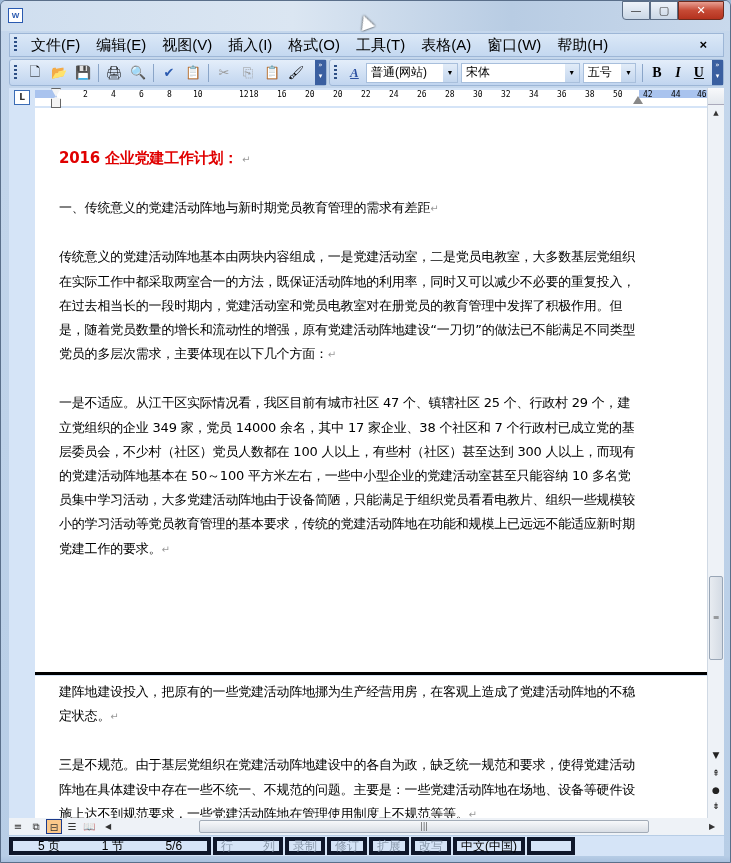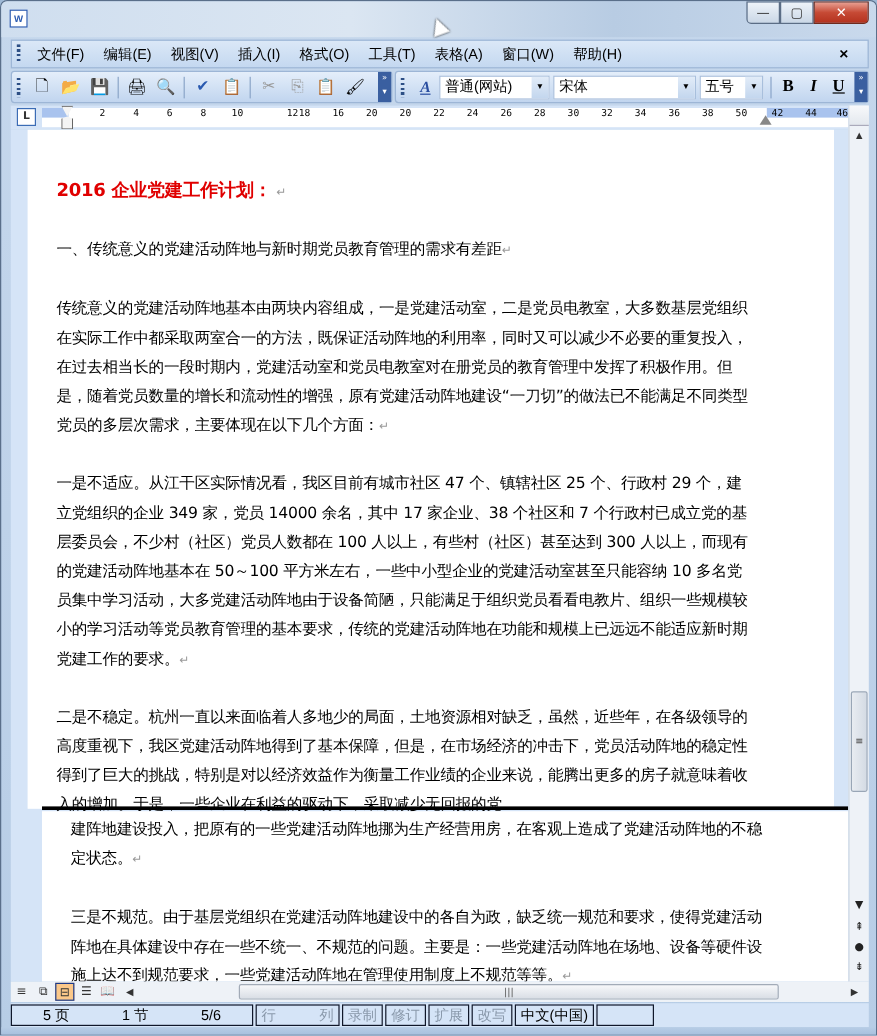--- a/index.html
+++ b/index.html
@@ -8,21 +8,21 @@
 .window{position:absolute;left:0;top:0;width:731px;height:863px;background:linear-gradient(#c5d7ec,#b7cde6);border:1px solid #5a6f8a;border-radius:6px 6px 0 0;overflow:hidden}
 .titlebar{position:absolute;left:0;top:0;width:729px;height:30px;background:linear-gradient(90deg,#cfdeef 0%,#dbe6f2 40%,#b8cce3 70%,#c9d9ec 100%)}
 .title-icon{position:absolute;left:7px;top:7px;width:15px;height:15px;background:#fff;border:1px solid #2a5ab0;font:bold 8px "Liberation Sans",sans-serif;color:#2a5ab0;text-align:center;line-height:13px}
 .title-text{position:absolute;left:28px;top:6px;font-family:"Liberation Sans",sans-serif;font-size:14px;color:#000}
 .win-btns{position:absolute;right:6px;top:0;display:flex}
 .wbtn{width:28px;height:19px;border:1px solid #5b6d85;background:linear-gradient(#eef3f9,#cad7e6);display:flex;align-items:center;justify-content:center;font-size:11px;color:#333}
 .wbtn.min{border-radius:0 0 0 4px}
 .wbtn.close{width:46px;background:linear-gradient(#e8a093,#c64a35 50%,#b4321e);color:#fff;font-weight:bold;border-radius:0 0 4px 0;border-color:#6e2a1d}
 .menubar{position:absolute;left:8px;top:32px;width:715px;height:24px;background:linear-gradient(#dbe8f7,#c4d8f0);border:1px solid #9db6d6;display:flex;align-items:center}
 .grip{width:3px;height:16px;margin:0 6px 0 4px;background:repeating-linear-gradient(#2d4f85 0 2px,transparent 2px 4px)}
-.menu-item{padding:0 8px;font-size:12px;font-family:"Liberation Sans",sans-serif;color:#000;line-height:22px}
+.menu-item{padding:0 8px;font-size:15px;font-family:"Liberation Sans",sans-serif;color:#000;line-height:22px}
 .menu-close{margin-left:auto;margin-right:8px;font-weight:bold;font-size:13px}
 .toolbar-row{position:absolute;left:8px;top:58px;width:715px;height:27px}
 .tb{position:absolute;top:0;height:27px;background:linear-gradient(#e4eefa,#c1d5ef);border:1px solid #9db6d6;border-radius:3px;display:flex;align-items:center}
 .tb1{left:0;width:318px}
 .tb2{left:320px;width:395px}
 .ticon{width:20px;height:20px;margin:0 2px;display:flex;align-items:center;justify-content:center;font-size:13px}
 .tsep{width:1px;height:18px;background:#8aa5c8;margin:0 3px}
 .chevron{position:absolute;right:0;top:0;width:11px;height:25px;background:#3a5fa0;color:#fff;font-size:7px;text-align:center;line-height:11px}
 .combo{height:20px;background:#fff;border:1px solid #a8bfdc;display:flex;align-items:center;font-size:12px;font-family:"Liberation Sans",sans-serif;position:relative;margin-right:3px}
 .combo .val{padding-left:4px;flex:1;white-space:nowrap;overflow:hidden}
@@ -30,37 +30,37 @@
 .fmtbtn{width:22px;text-align:center;font-family:"Liberation Serif",serif;font-weight:bold;font-size:14px}
 .ruler-area{position:absolute;left:8px;top:87px;width:698px;height:20px;background:#d5e4f7}
 .tab-sel{position:absolute;left:5px;top:2px;width:16px;height:15px;border:1px solid #3b6cb5;background:#fff;font-size:9px;text-align:center;line-height:13px;font-weight:bold;color:#333}
 .ruler{position:absolute;left:26px;top:2px;width:672px;height:16px;background:#fff}
 .ruler .margin-l{position:absolute;left:0;top:0;width:22px;height:8px;background:#a9c3ee}
 .ruler .margin-r{position:absolute;left:604px;top:0;width:68px;height:8px;background:#a9c3ee}
 .rtick{position:absolute;top:0;font-size:8px;font-family:"DejaVu Sans Mono",monospace;color:#000}
 .indent-marker{position:absolute;left:16px;top:-2px;width:10px;height:20px;border:1px solid #666;background:#f4f4f4;clip-path:polygon(0 0,100% 0,50% 45%,100% 55%,100% 100%,0 100%,0 55%,50% 45%)}
 .right-marker{position:absolute;left:598px;top:6px;width:0;height:0;border-left:5px solid transparent;border-right:5px solid transparent;border-bottom:8px solid #888}
 .docarea{position:absolute;left:8px;top:107px;width:698px;height:710px;background:#d5e4f7;overflow:hidden}
-.page{position:absolute;left:14px;top:0;width:672px;height:566px;background:#fff}
+.page{position:absolute;left:26px;top:0;width:672px;height:566px;background:#fff}
 .page2{position:absolute;left:26px;top:568px;width:672px;height:150px;background:#fff}
 .pagebreak{position:absolute;left:26px;top:564px;width:672px;height:3px;background:#000}
 .content{position:absolute;left:24px;width:580px;font-size:13px;line-height:24.2px;font-family:"DejaVu Sans","Liberation Sans",sans-serif;letter-spacing:-0.2px}
 .heading{color:#e00000;font-weight:bold;font-size:15px}
 .para-mark{color:#999;font-size:10px}
 .vscroll{position:absolute;left:706px;top:87px;width:17px;height:730px;background:#eef2f7;border-left:1px solid #d0d9e4}
 .vscroll .split{height:17px;border-bottom:1px solid #aab;background:linear-gradient(#f8f9fb,#e3e8ee)}
 .vscroll .up,.vscroll .down{height:16px;font-size:7px;text-align:center;line-height:16px;color:#333}
 .vscroll .thumb{position:absolute;left:1px;top:488px;width:14px;height:84px;background:linear-gradient(90deg,#e8ecf1,#d4dbe4);border:1px solid #99a6b6;border-radius:2px;font-size:8px;text-align:center;line-height:82px;color:#555}
 .vscroll .nav{position:absolute;left:0;width:16px;text-align:center;font-size:9px;color:#222}
 .hbar{position:absolute;left:8px;top:817px;width:715px;height:17px;background:#eef2f7;display:flex;align-items:center}
 .view-btn{width:16px;height:15px;margin:0 1px;font-size:10px;text-align:center;line-height:15px;color:#333}
 .view-btn.active{background:#fbc88a;border:1px solid #1b3a8a}
 .hscroll{position:absolute;left:190px;top:2px;width:450px;height:13px;background:linear-gradient(#f7f8fa,#d9dee5);border:1px solid #a2abb7;border-radius:2px;font-size:8px;text-align:center;color:#555;line-height:11px}
 .statusbar{position:absolute;left:8px;top:835px;width:715px;height:20px;background:#d5e4f7;display:flex;align-items:center;font-size:12px;font-family:"Liberation Sans",sans-serif}
-.sb{height:18px;border:1px solid #0f172a;margin-right:2px;display:flex;align-items:center;padding:0 4px;white-space:nowrap}
+.sb{height:18px;border:4px solid #0f172a;margin-right:2px;display:flex;align-items:center;padding:0 4px;white-space:nowrap}
 .sb.dim{color:#8a99ab}
 .bottom-frame{position:absolute;left:0;top:855px;width:731px;height:8px;background:linear-gradient(#b7cde6,#a4bddc)}
 .cursor{position:absolute;left:358px;top:14px;width:0;height:0;border-left:7px solid transparent;border-right:7px solid transparent;border-bottom:14px solid #fff;transform:rotate(-20deg);filter:drop-shadow(0 0 1px #000)}
 </style>
 </head>
 <body>
 
 <div class="window">
 
   <div class="titlebar">
@@ -173,21 +173,20 @@
     <div class="page">
       <div class="content" style="top:38px">
         <div><span class="heading">2016 企业党建工作计划：</span> <span class="para-mark">↵</span></div>
         <div style="height:24px"></div>
         <div><span>一、传统意义的党建活动阵地与新时期党员教育管理的需求有差距</span><span class="para-mark">↵</span></div>
         <div style="height:24px"></div>
         <div><span>传统意义的党建活动阵地基本由两块内容组成，一是党建活动室，二是党员电教室，大多数基层党组织在实际工作中都采取两室合一的方法，既保证活动阵地的利用率，同时又可以减少不必要的重复投入，在过去相当长的一段时期内，党建活动室和党员电教室对在册党员的教育管理中发挥了积极作用。但是，随着党员数量的增长和流动性的增强，原有党建活动阵地建设“一刀切”的做法已不能满足不同类型党员的多层次需求，主要体现在以下几个方面：</span><span class="para-mark">↵</span></div>
         <div style="height:24px"></div>
         <div><span>一是不适应。从江干区实际情况看，我区目前有城市社区 47 个、镇辖社区 25 个、行政村 29 个，建立党组织的企业 349 家，党员 14000 余名，其中 17 家企业、38 个社区和 7 个行政村已成立党的基层委员会，不少村（社区）党员人数都在 100 人以上，有些村（社区）甚至达到 300 人以上，而现有的党建活动阵地基本在 50～100 平方米左右，一些中小型企业的党建活动室甚至只能容纳 10 多名党员集中学习活动，大多党建活动阵地由于设备简陋，只能满足于组织党员看看电教片、组织一些规模较小的学习活动等党员教育管理的基本要求，传统的党建活动阵地在功能和规模上已远远不能适应新时期党建工作的要求。</span><span class="para-mark">↵</span></div>
         <div style="height:24px"></div>
-        <div><span>二是不稳定。杭州一直以来面临着人多地少的局面，土地资源相对缺乏，虽然，近些年，在各级领导的高度重视下，我区党建活动阵地得到了基本保障，但是，在市场经济的冲击下，党员活动阵地的稳定性得到了巨大的挑战，特别是对以经济效益作为衡量工作业绩的企业来说，能腾出更多的房子就意味着收入的增加。于是，一些企业在利益的驱动下，采取减少无回报的党</span></div>
       </div>
     </div>
     <div class="pagebreak"></div>
     <div class="page2">
       <div class="content" style="top:4px">
         <div><span>建阵地建设投入，把原有的一些党建活动阵地挪为生产经营用房，在客观上造成了党建活动阵地的不稳定状态。</span><span class="para-mark">↵</span></div>
         <div style="height:24px"></div>
         <div><span>三是不规范。由于基层党组织在党建活动阵地建设中的各自为政，缺乏统一规范和要求，使得党建活动阵地在具体建设中存在一些不统一、不规范的问题。主要是：一些党建活动阵地在场地、设备等硬件设施上达不到规范要求，一些党建活动阵地在管理使用制度上不规范等等。</span><span class="para-mark">↵</span></div>
       </div>
     </div>

